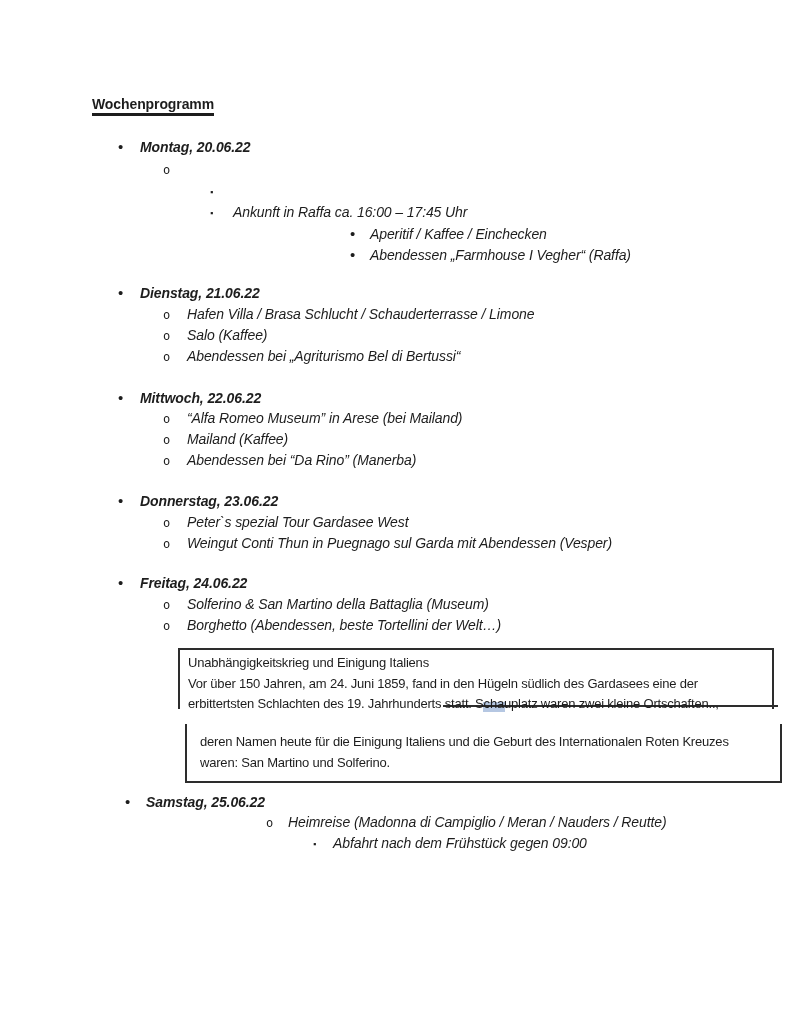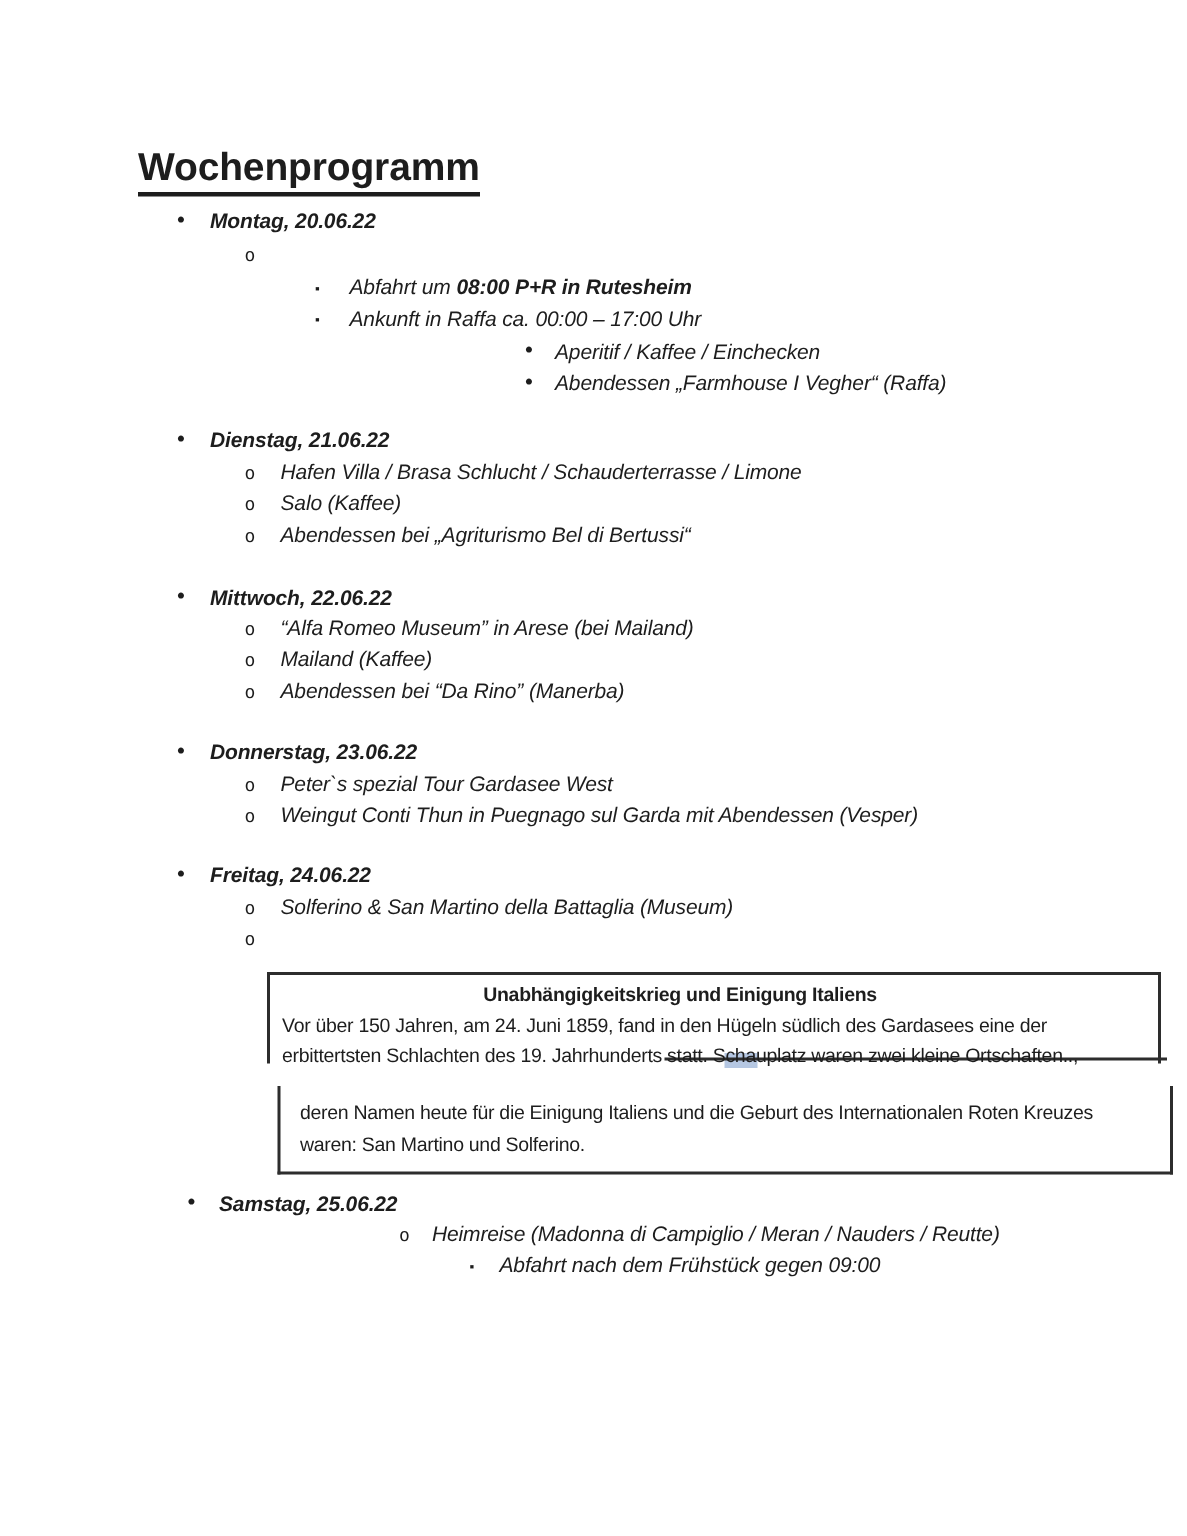--- a/index.html
+++ b/index.html
@@ -8,21 +8,21 @@
     width:791px;height:1024px;
     background:#ffffff;
     overflow:hidden;
     font-family:"Liberation Sans","DejaVu Sans",sans-serif;
     font-size:14px;
     color:#1d1d1d;
     letter-spacing:-0.1px;
   }
   .doc-title{
     position:absolute;left:92px;top:96px;
-    font-size:26px;font-weight:bold;
+    font-size:14px;font-weight:bold;
     border-bottom:3px solid #1d1d1d;
     padding-bottom:1px;
     display:inline-block;
   }
   .line{position:absolute;left:0;right:0;line-height:20px;white-space:nowrap;}
   .blt{position:absolute;top:0;}
   .b1{left:118px;font-size:15px;}
   .b2{left:163px;font-family:"DejaVu Sans Mono",monospace;font-size:12px;top:1px;}
   .b3{left:210px;font-size:9px;top:1px;}
   .b4{left:350px;font-size:15px;}
@@ -56,43 +56,42 @@
   }
   .box1-text{
     position:absolute;left:188px;top:653px;z-index:6;
     font-size:13px;line-height:20.5px;white-space:nowrap;letter-spacing:-0.2px;
   }
   .box2-text{
     padding:8px 0 0 13px;
     font-size:13px;line-height:20.5px;white-space:nowrap;letter-spacing:-0.2px;
   }
   .box-line{display:block;}
-  .box-hdr{font-weight:bold;text-align:center;}
+  .box-hdr{font-weight:normal;}
 </style>
 </head>
 <body>
 
 <div class="page">
 
   <span class="doc-title">Wochenprogramm</span>
 
   <div class="line" style="top:137px">
     <span class="blt b1">•</span>
     <span class="txt m1 hdr">Montag, 20.06.22</span>
   </div>
   <div class="line" style="top:159px">
     <span class="blt b2">o</span>
   </div>
   <div class="line" style="top:181px">
     <span class="blt b3">▪</span>
-    <span class="txt m3"><span>Abfahrt um </span><span class="sb">08:00 P+R in Rutesheim</span></span>
   </div>
   <div class="line" style="top:202px">
     <span class="blt b3">▪</span>
-    <span class="txt m3">Ankunft in Raffa ca. 00:00 – 17:00 Uhr</span>
+    <span class="txt m3">Ankunft in Raffa ca. 16:00 – 17:45 Uhr</span>
   </div>
   <div class="line" style="top:224px">
     <span class="blt b4">•</span>
     <span class="txt m4">Aperitif / Kaffee / Einchecken</span>
   </div>
   <div class="line" style="top:245px">
     <span class="blt b4">•</span>
     <span class="txt m4">Abendessen „Farmhouse I Vegher“ (Raffa)</span>
   </div>
 
@@ -146,20 +145,21 @@
   <div class="line" style="top:573px">
     <span class="blt b1">•</span>
     <span class="txt m1 hdr">Freitag, 24.06.22</span>
   </div>
   <div class="line" style="top:594px">
     <span class="blt b2">o</span>
     <span class="txt m2">Solferino &amp; San Martino della Battaglia (Museum)</span>
   </div>
   <div class="line" style="top:615px">
     <span class="blt b2">o</span>
+    <span class="txt m2">Borghetto (Abendessen, beste Tortellini der Welt…)</span>
   </div>
 
   <div class="box1"></div>
   <div class="smudge" style="background: rgb(181, 199, 226);"></div>
   <div class="crossline"></div>
   <div class="box2">
     <div class="box2-text">
       <span class="box-line">deren Namen heute für die Einigung Italiens und die Geburt des Internationalen Roten Kreuzes</span>
       <span class="box-line">waren: San Martino und Solferino.</span>
     </div>

